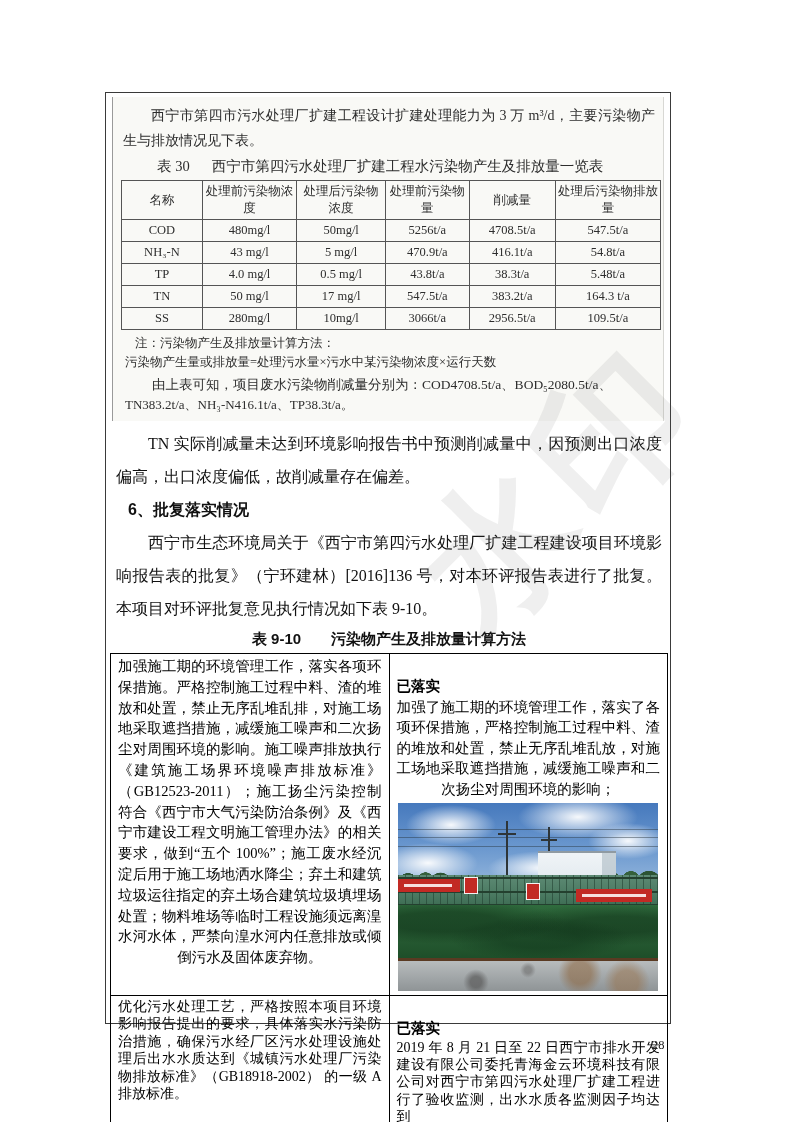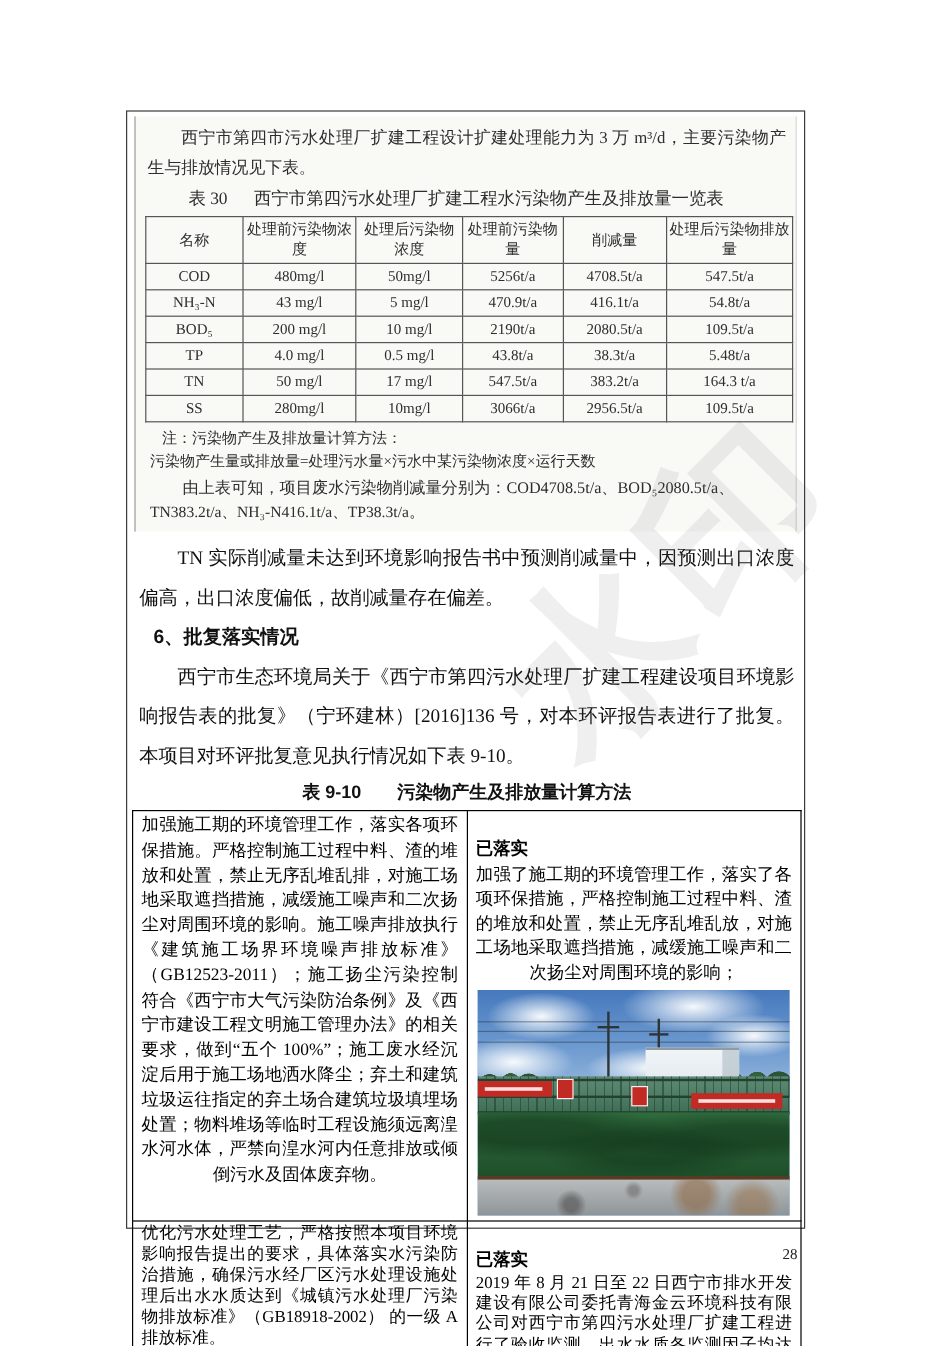--- a/index.html
+++ b/index.html
@@ -176,28 +176,20 @@
       </tr>
       <tr>
         <td>NH₃-N</td>
             <td>43 mg/l</td>
             <td>5 mg/l</td>
             <td>470.9t/a</td>
             <td>416.1t/a</td>
             <td>54.8t/a</td>
       </tr>
       <tr>
-        <td>BOD₅</td>
-            <td>200 mg/l</td>
-            <td>10 mg/l</td>
-            <td>2190t/a</td>
-            <td>2080.5t/a</td>
-            <td>109.5t/a</td>
-      </tr>
-      <tr>
         <td>TP</td>
             <td>4.0 mg/l</td>
             <td>0.5 mg/l</td>
             <td>43.8t/a</td>
             <td>38.3t/a</td>
             <td>5.48t/a</td>
       </tr>
       <tr>
         <td>TN</td>
             <td>50 mg/l</td>

